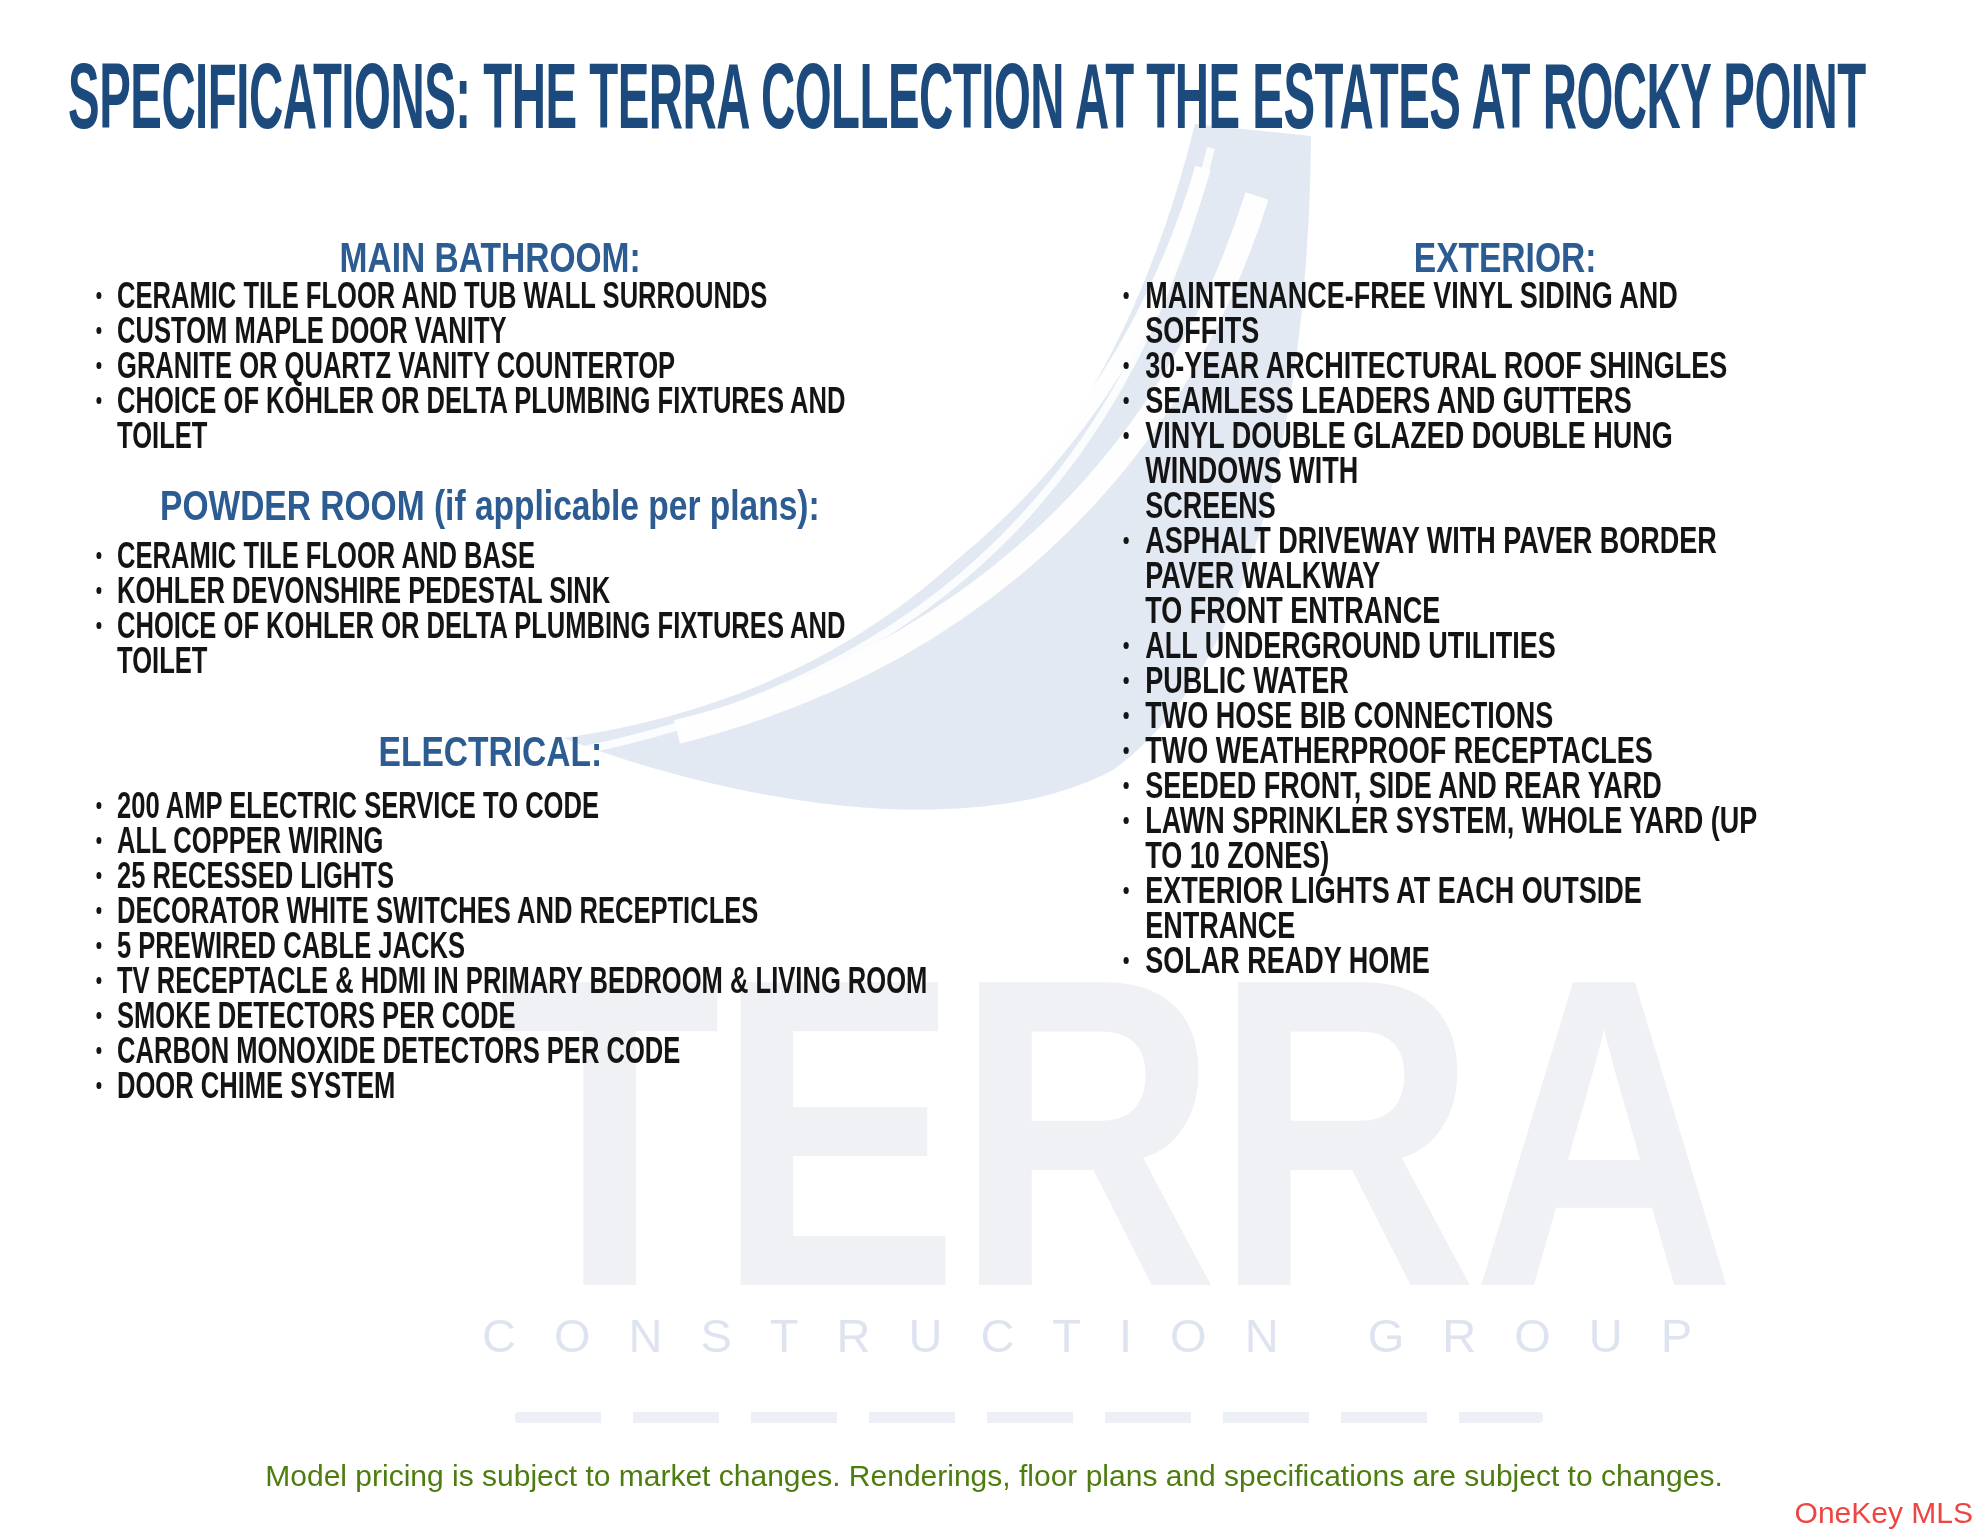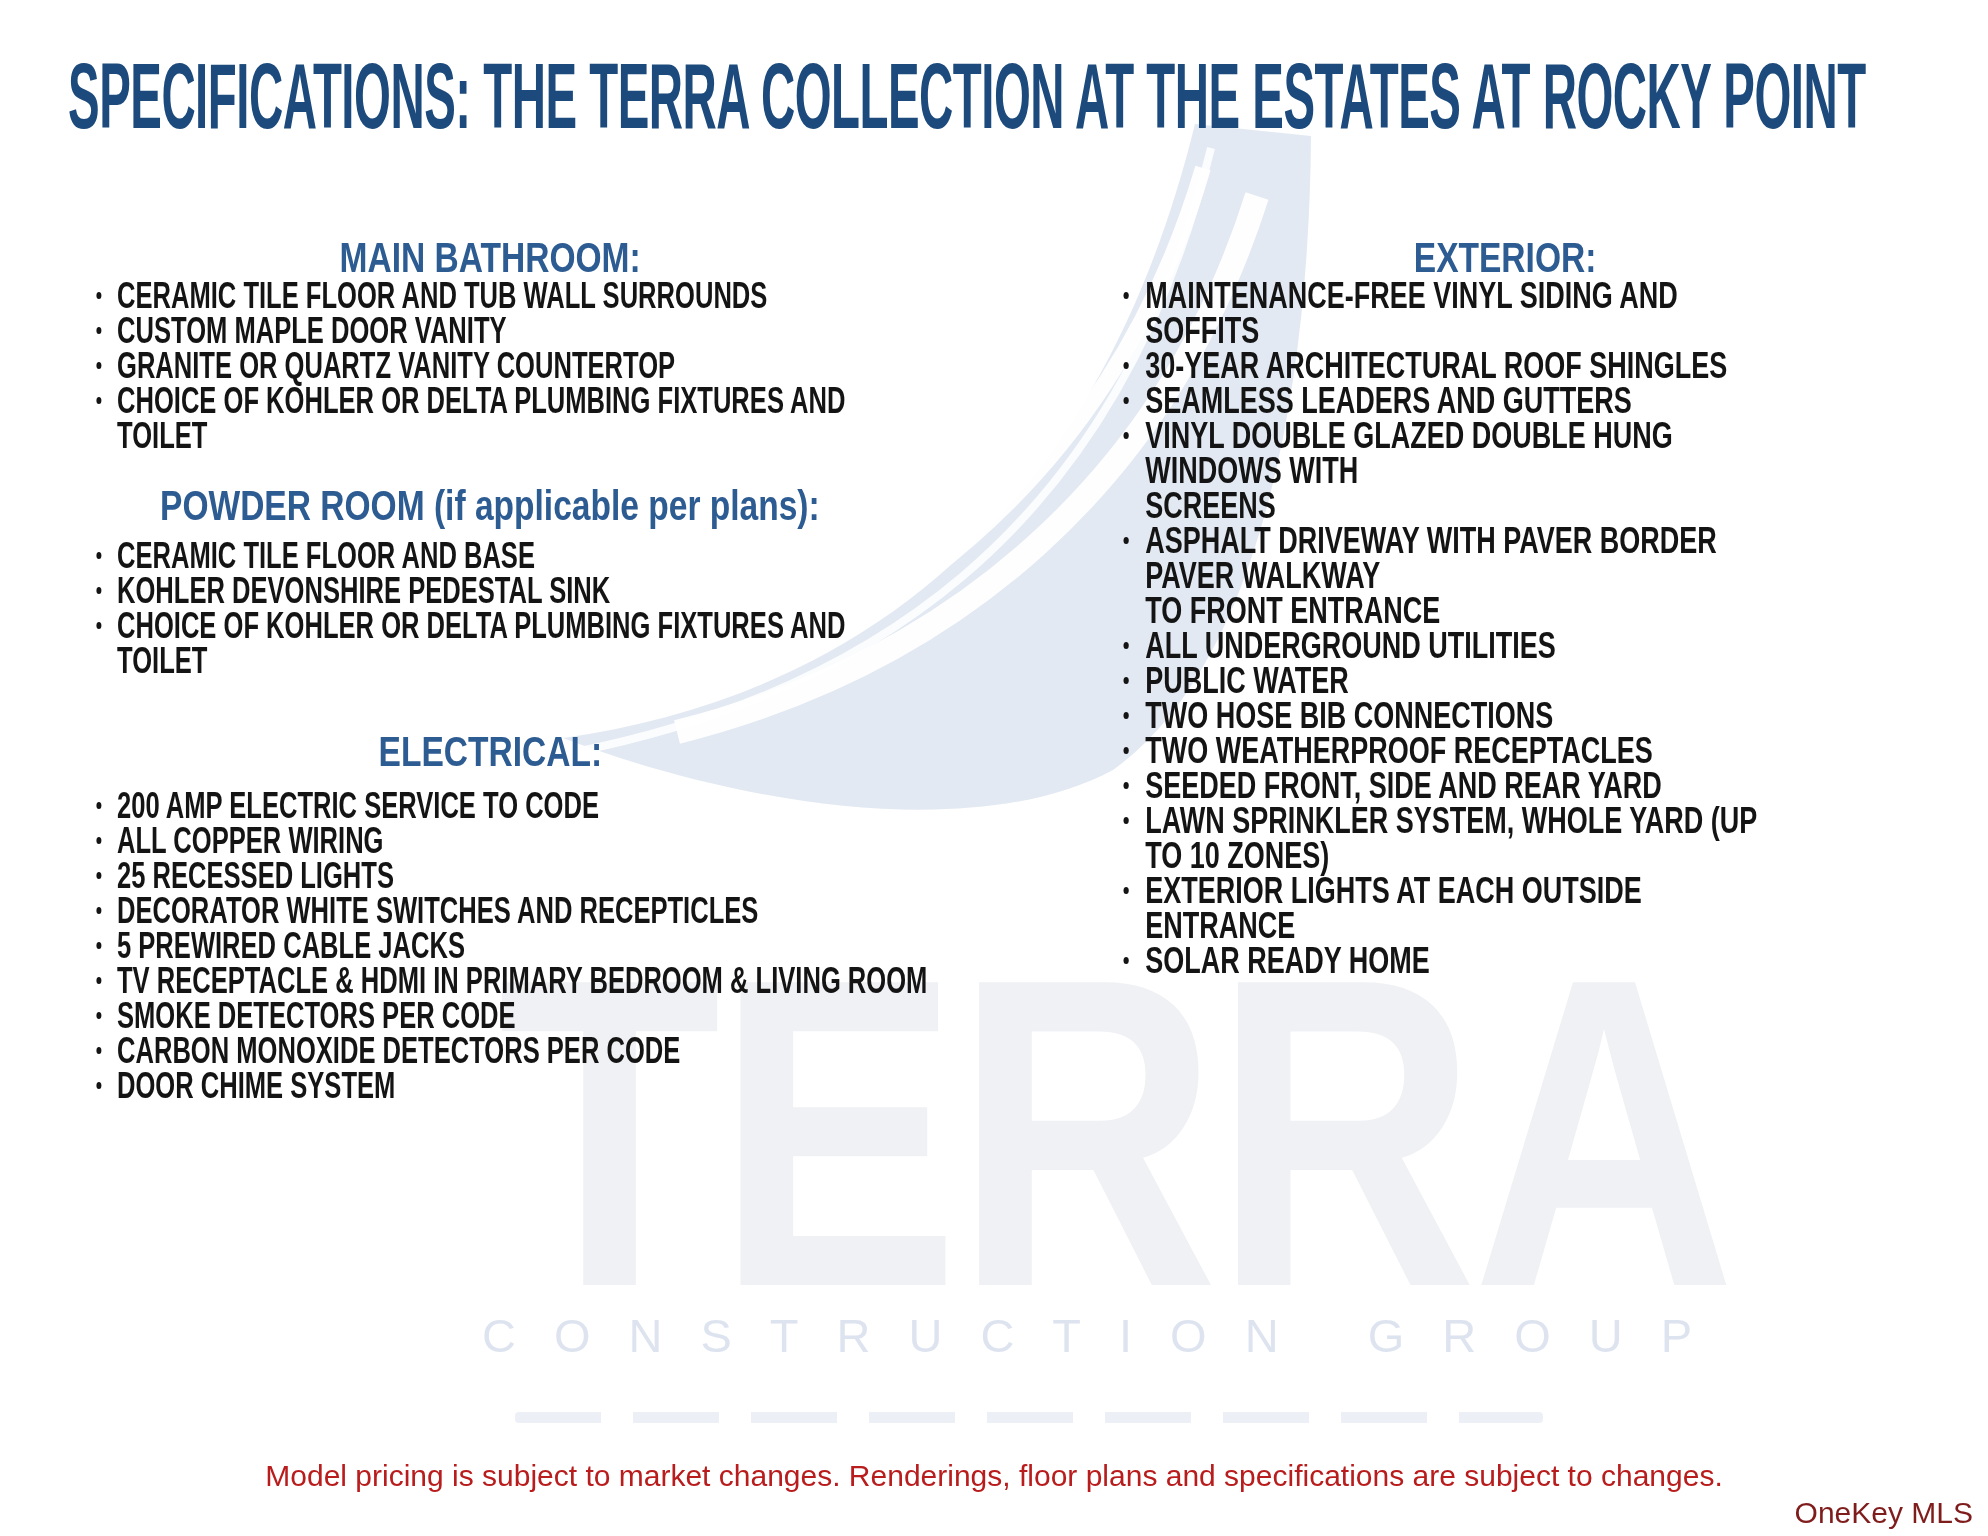--- a/index.html
+++ b/index.html
@@ -56,25 +56,25 @@
   }
   .list-left {left:95px;  transform:scaleX(.71);}
   .list-right{left:1122px; transform:scaleX(.75);}
   .list-main-bathroom{top:278px;}
   .list-powder-room  {top:538px;}
   .list-electrical   {top:788px;}
   .list-exterior     {top:278px;}
   
   .disclaimer{
     position:absolute; left:0; right:0; top:1459px; z-index:2;
-    text-align:center; font-size:30px; color:#b91c1c;
+    text-align:center; font-size:30px; color:#4d7c0f;
   }
   .mls{
     position:absolute; right:15px; top:1496px; z-index:2;
-    font-size:30px; color:#7f1d1d;
+    font-size:30px; color:#ef4444;
   }
 </style>
 </head>
 <body>
 
 <div class="page">
 
   <svg class="wm-sail" viewBox="0 0 765 740" xmlns="http://www.w3.org/2000/svg" aria-hidden="true">
     <path d="M 8 628 C 290 588, 540 420, 640 14 L 756 26 C 754 300, 698 560, 558 660 C 428 730, 198 700, 8 628 Z" fill="#dbe3ef" opacity="0.8"></path>
     <path d="M 50 610 C 320 548, 556 370, 648 58" stroke="#ffffff" stroke-width="16" fill="none" opacity="0.95"></path>

